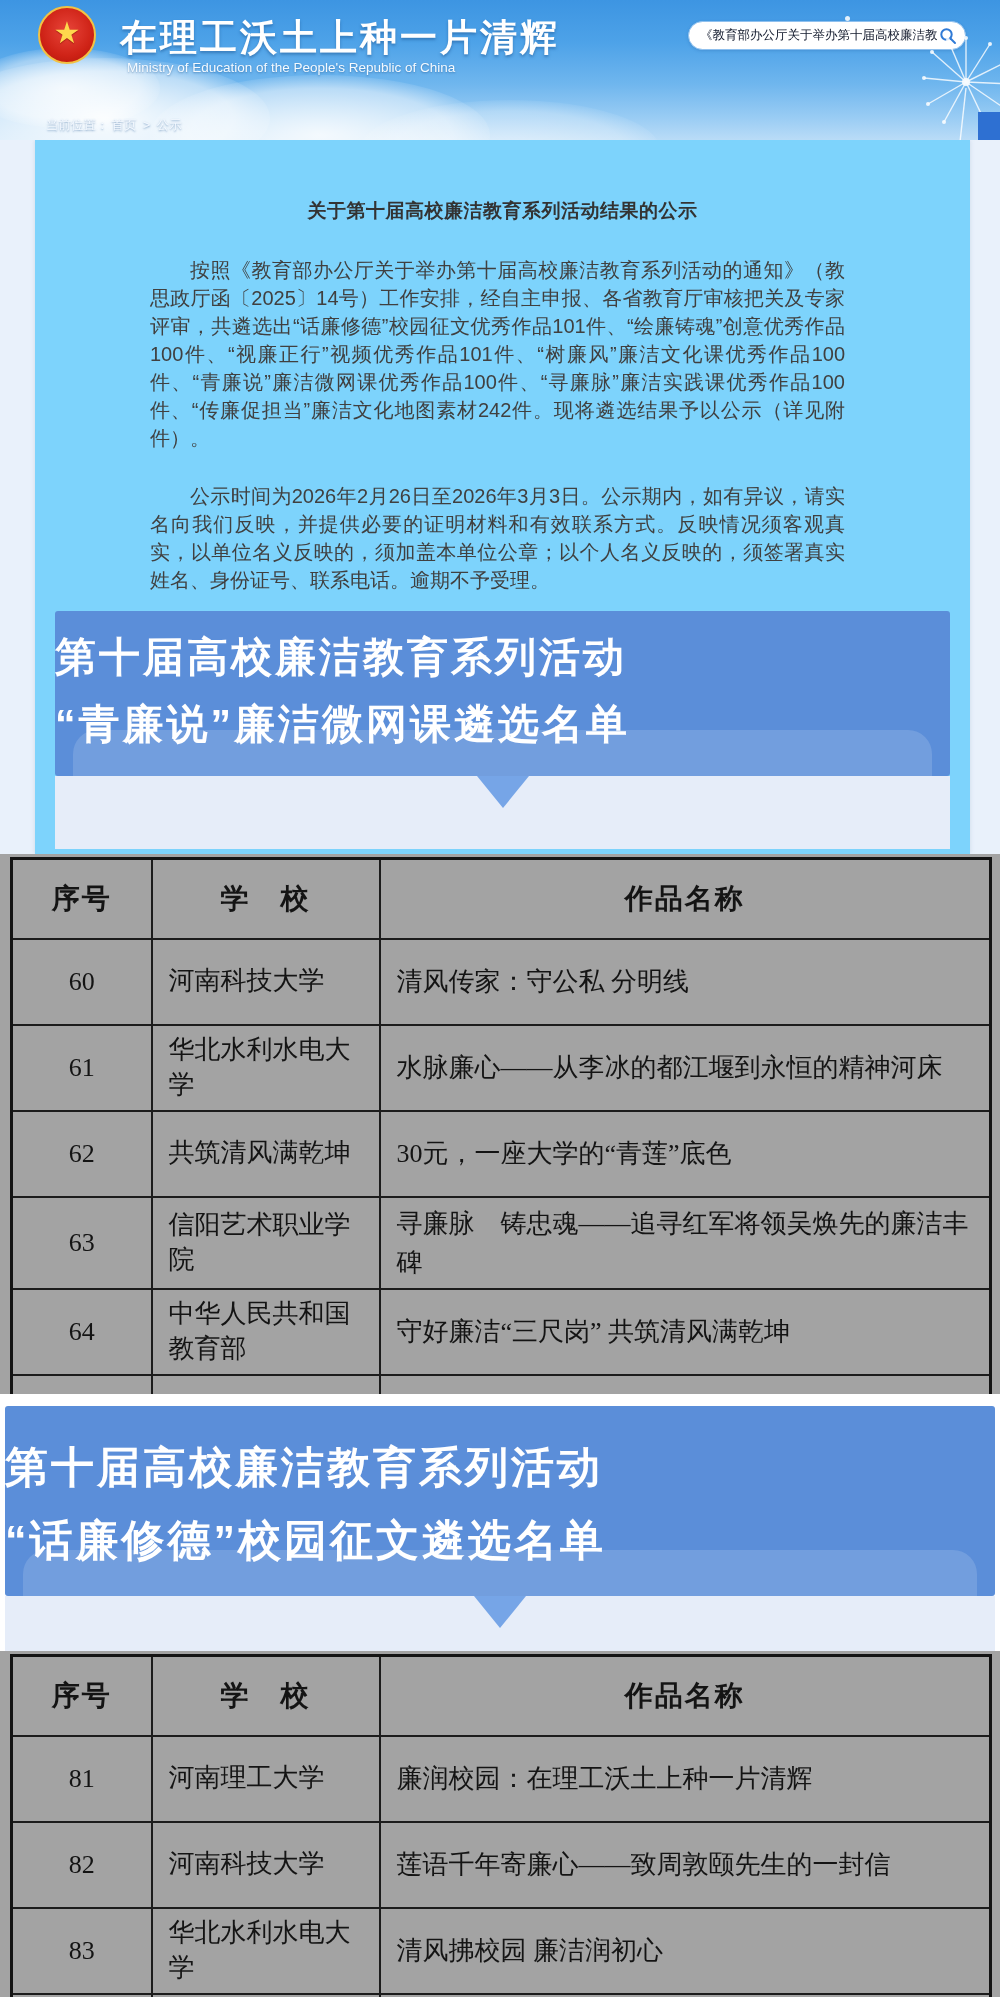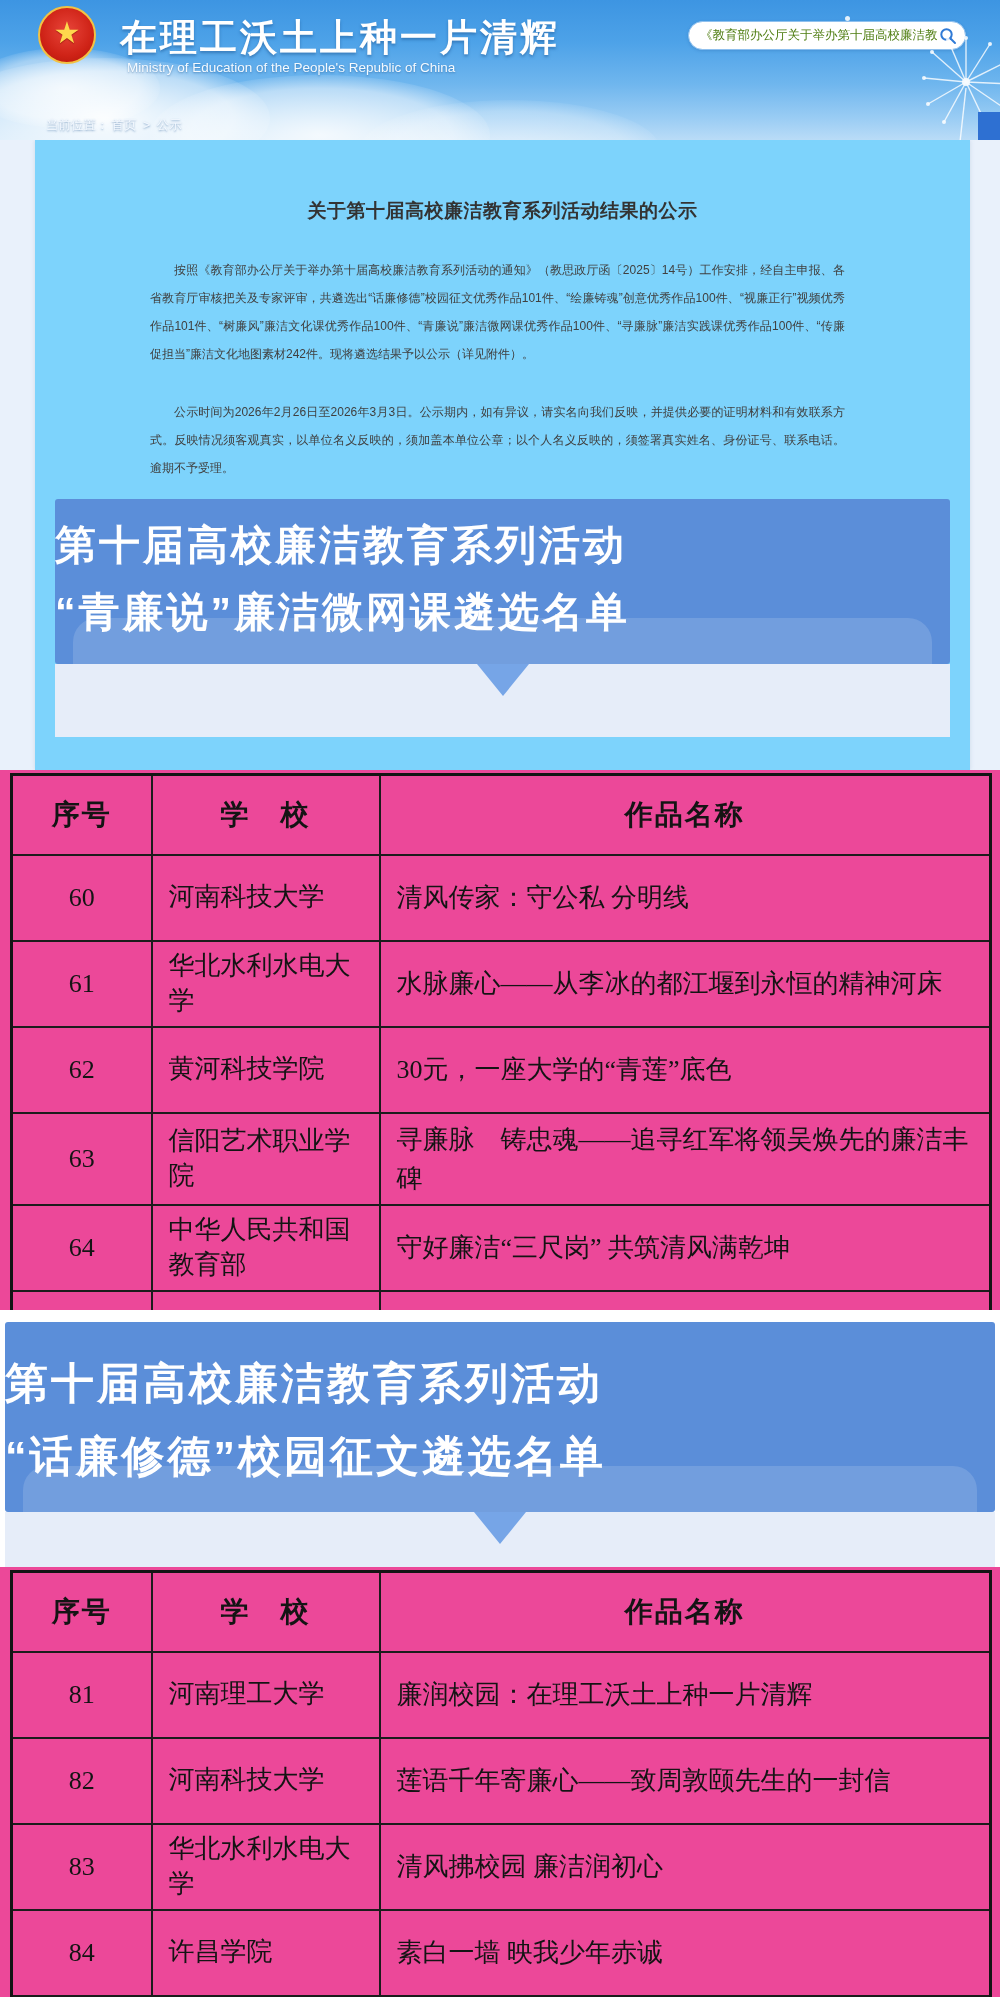--- a/index.html
+++ b/index.html
@@ -22,37 +22,37 @@
   .emblem .star { color:#ffd84d; font-size:30px; line-height:1; margin-top:-4px; text-shadow:0 1px 1px rgba(120,20,0,.6); }
 
   .site-title { position:absolute; left:120px; top:13px; font-size:37px; font-weight:bold; color:#fff;
                 letter-spacing:3px; text-shadow:0 2px 3px rgba(25,80,140,.5); white-space:nowrap; }
   .site-sub { position:absolute; left:127px; top:60px; font-size:13.5px; color:#f4faff;
               text-shadow:0 1px 2px rgba(25,80,140,.5); white-space:nowrap; }
 
   .search { position:absolute; left:688px; top:21px; width:278px; height:29px; background:#fff;
             border:1px solid #8fc0ee; border-radius:15px; display:flex; align-items:center;
             padding:0 8px 0 11px; box-shadow:0 1px 3px rgba(30,90,160,.25); }
-  .search-text { flex:1; font-size:12.5px; color:#4d7c0f; white-space:nowrap; overflow:hidden; }
+  .search-text { flex:1; font-size:12.5px; color:#0f172a; white-space:nowrap; overflow:hidden; }
   .search-icon { flex:0 0 auto; width:18px; height:18px; }
 
   .dandelion { position:absolute; right:-14px; top:26px; opacity:.95; }
   .seed { position:absolute; width:5px; height:5px; border-radius:50%; background:rgba(255,255,255,.85); }
   .seed.s1 { right:150px; top:16px; } .seed.s2 { right:205px; top:38px; width:4px; height:4px; }
 
   .breadcrumb { position:absolute; left:46px; bottom:6px; font-size:12.5px; color:#f4f9ff;
                 text-shadow:0 1px 2px rgba(35,90,150,.55); }
   .breadcrumb a { color:#f4f9ff; text-decoration:none; margin:0 3px; }
   .side-widget { position:absolute; right:0; bottom:0; width:22px; height:28px; background:#2e70d2; }
 
   
   .doc-section { background:#e9f1fb; padding:0 30px 0 35px; }
   .doc-panel { background:#7dd3fc; min-height:630px; padding:1px 0 5px; box-shadow:0 0 4px rgba(150,170,200,.35); }
   .doc-title { margin:57px 40px 0; text-align:center; font-size:19px; font-weight:bold; color:#333; letter-spacing:.5px; }
-  .doc-para { margin:32px 125px 0 115px; font-size:12px; line-height:28px; color:#404040;
+  .doc-para { margin:32px 125px 0 115px; font-size:20px; line-height:28px; color:#404040;
               text-indent:2em; text-align:justify; }
   .doc-para.p2 { margin-top:30px; }
 
   
   .banner { position:relative; background:#5b8ed9; border-radius:3px; text-align:left;
             color:#fff; font-weight:bold; letter-spacing:3px; overflow:hidden; }
   .banner1 { margin:17px 20px 0; height:165px; font-size:41px; }
   .banner1 .line1 { padding-top:26px; }
   .banner1 .line2 { margin-top:26px; }
   .banner-line { position:relative; z-index:2; line-height:1; white-space:nowrap; }
@@ -63,21 +63,21 @@
   .tri { width:0; height:0; border-left:26px solid transparent; border-right:26px solid transparent;
          border-top:32px solid #76a5e7; }
 
   .banner2-section { background:#fff; }
   .banner2 { margin:12px 5px 0; height:190px; font-size:43px; }
   .banner2 .line1 { padding-top:40px; }
   .banner2 .line2 { margin-top:30px; }
   .strip2 { margin:0 5px; height:55px; }
 
   
-  .table-block { background:#ec4899; padding:3px 8px 0 10px; }
+  .table-block { background:#a3a3a3; padding:3px 8px 0 10px; }
   .table-wrap { overflow:hidden; }
   .wrap1 { height:537px; }
   .wrap2 { height:427px; }
   table.list { width:100%; border-collapse:collapse; table-layout:fixed; border:3px solid #141414;
                font-family:"Liberation Serif","DejaVu Serif",serif; color:#141414; }
   table.list th, table.list td { border:2.4px solid #1c1c1c; vertical-align:middle; }
   table.list thead tr { height:80px; }
   .t2 thead tr { height:84px; }
   table.list tbody tr { height:86px; }
   table.list th { font-size:28px; font-weight:bold; letter-spacing:2px; text-align:center; }
@@ -191,21 +191,21 @@
               <td class="c1">河南科技大学</td>
               <td class="c2">清风传家：守公私 分明线</td>
             </tr>
             <tr>
               <td class="c0">61</td>
               <td class="c1">华北水利水电大学</td>
               <td class="c2">水脉廉心——从李冰的都江堰到永恒的精神河床</td>
             </tr>
             <tr>
               <td class="c0">62</td>
-              <td class="c1">黄河科技学院</td>
+              <td class="c1">共筑清风满乾坤</td>
               <td class="c2">30元，一座大学的“青莲”底色</td>
             </tr>
             <tr>
               <td class="c0">63</td>
               <td class="c1">信阳艺术职业学院</td>
               <td class="c2">寻廉脉　铸忠魂——追寻红军将领吴焕先的廉洁丰碑</td>
             </tr>
             <tr>
               <td class="c0">64</td>
               <td class="c1">中华人民共和国教育部</td>

